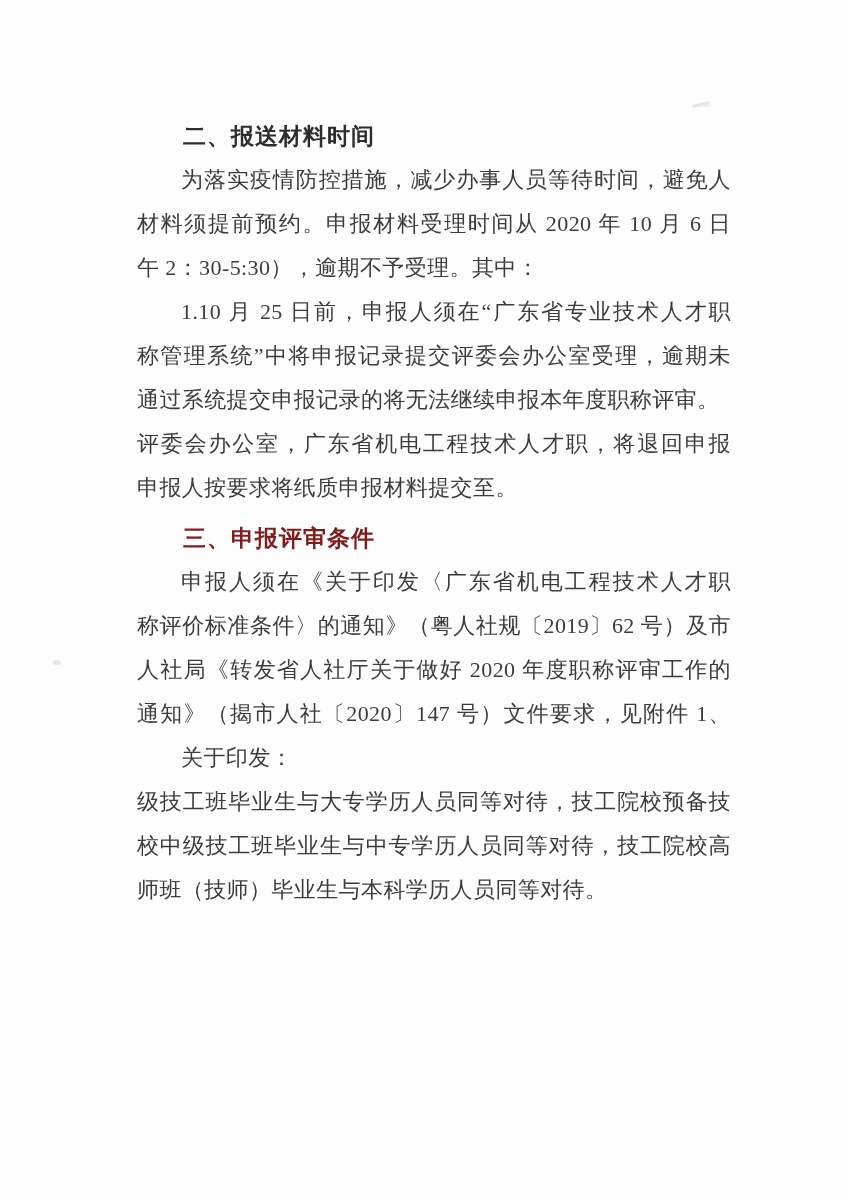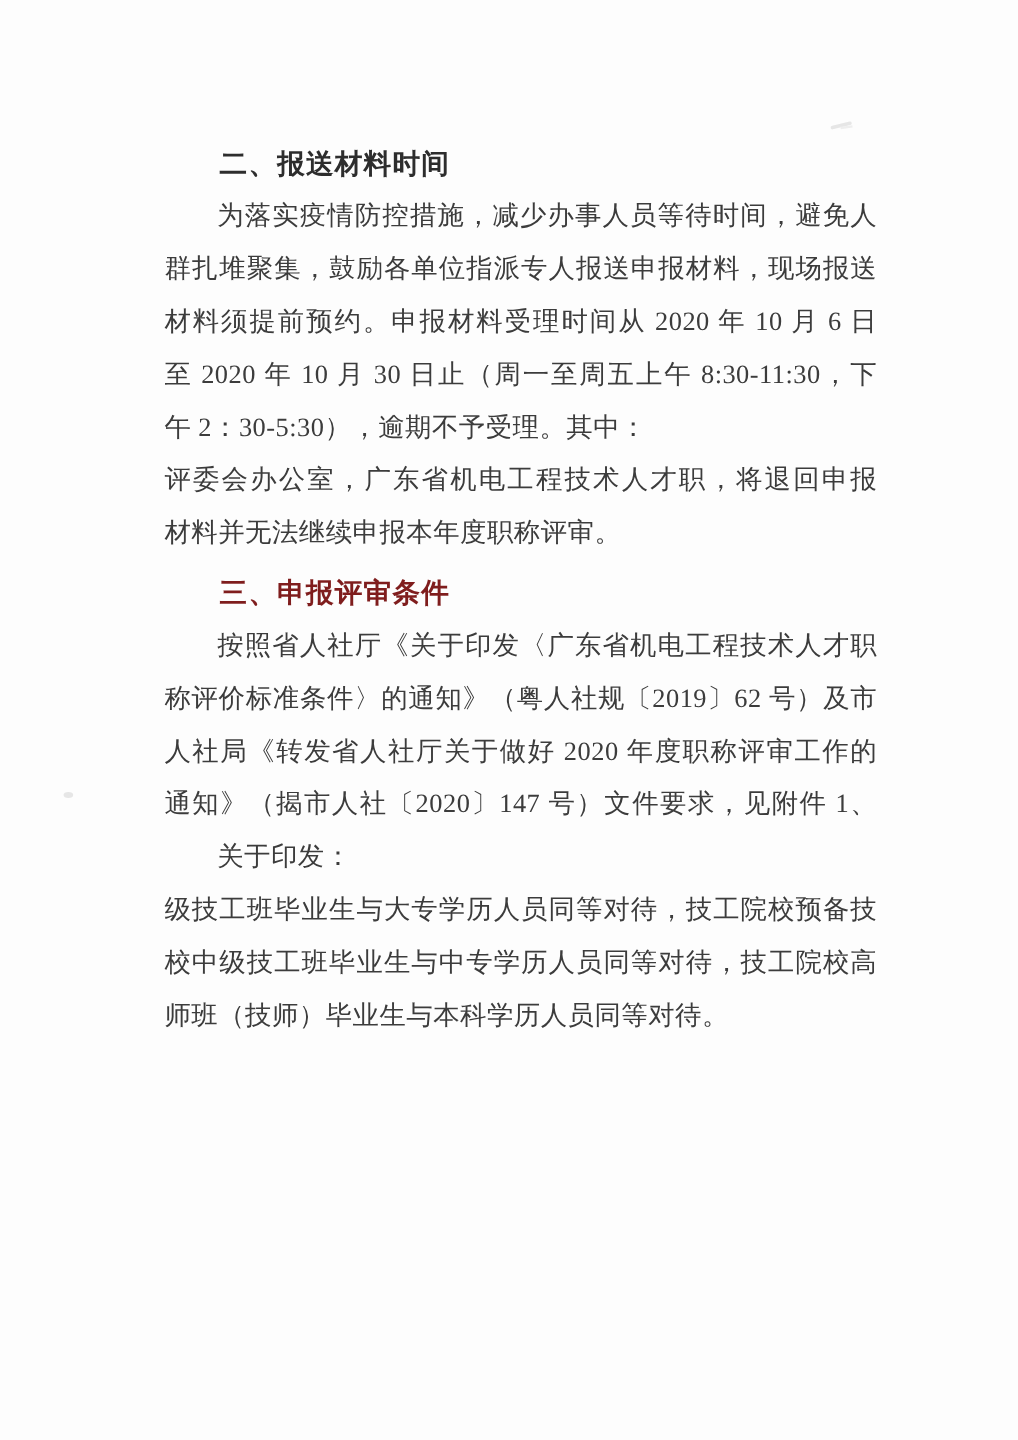--- a/index.html
+++ b/index.html
@@ -89,32 +89,35 @@
 </head>
 <body>
 
 <div class="page" style="background: rgb(253, 253, 253);">
   <div class="smudge-top-right"></div>
   <div class="dot-left-margin"></div>
   <div class="doc" style="color: rgb(60, 60, 60);">
       <div class="heading" style="color: rgb(45, 45, 45);">二、报送材料时间</div>
       <div class="paragraph">
         <div class="line first">为落实疫情防控措施，减少办事人员等待时间，避免人</div>
-        <div class="line">群扎堆聚集，鼓励各单位指派专人报送申报材料，现场报送</div>
         <div class="line">材料须提前预约。申报材料受理时间从 2020 年 10 月 6 日</div>
-        <div class="line">至 2020 年 10 月 30 日止（周一至周五上午 8:30-11:30，下</div>
         <div class="line last">午 2：30-5:30），逾期不予受理。其中：</div>
       </div>
       <div class="paragraph">
+        <div class="line first">1.10 月 25 日前，申报人须在“广东省专业技术人才职</div>
+        <div class="line">称管理系统”中将申报记录提交评委会办公室受理，逾期未</div>
+        <div class="line last">通过系统提交申报记录的将无法继续申报本年度职称评审。</div>
+      </div>
+      <div class="paragraph">
         <div class="line">评委会办公室，广东省机电工程技术人才职，将退回申报</div>
-        <div class="line last">材料并无法继续申报本年度职称评审。</div>
+        <div class="line last">申报人按要求将纸质申报材料提交至。</div>
       </div>
       <div class="heading second" style="color: #7f1d1d;">三、申报评审条件</div>
       <div class="paragraph">
-        <div class="line first">按照省人社厅《关于印发〈广东省机电工程技术人才职</div>
+        <div class="line first">申报人须在《关于印发〈广东省机电工程技术人才职</div>
         <div class="line">称评价标准条件〉的通知》（粤人社规〔2019〕62 号）及市</div>
         <div class="line">人社局《转发省人社厅关于做好 2020 年度职称评审工作的</div>
         <div class="line last">通知》（揭市人社〔2020〕147 号）文件要求，见附件 1、2。</div>
       </div>
       <div class="paragraph">
         <div class="line first last">关于印发：</div>
       </div>
       <div class="paragraph">
         <div class="line">级技工班毕业生与大专学历人员同等对待，技工院校预备技</div>
         <div class="line">校中级技工班毕业生与中专学历人员同等对待，技工院校高</div>

